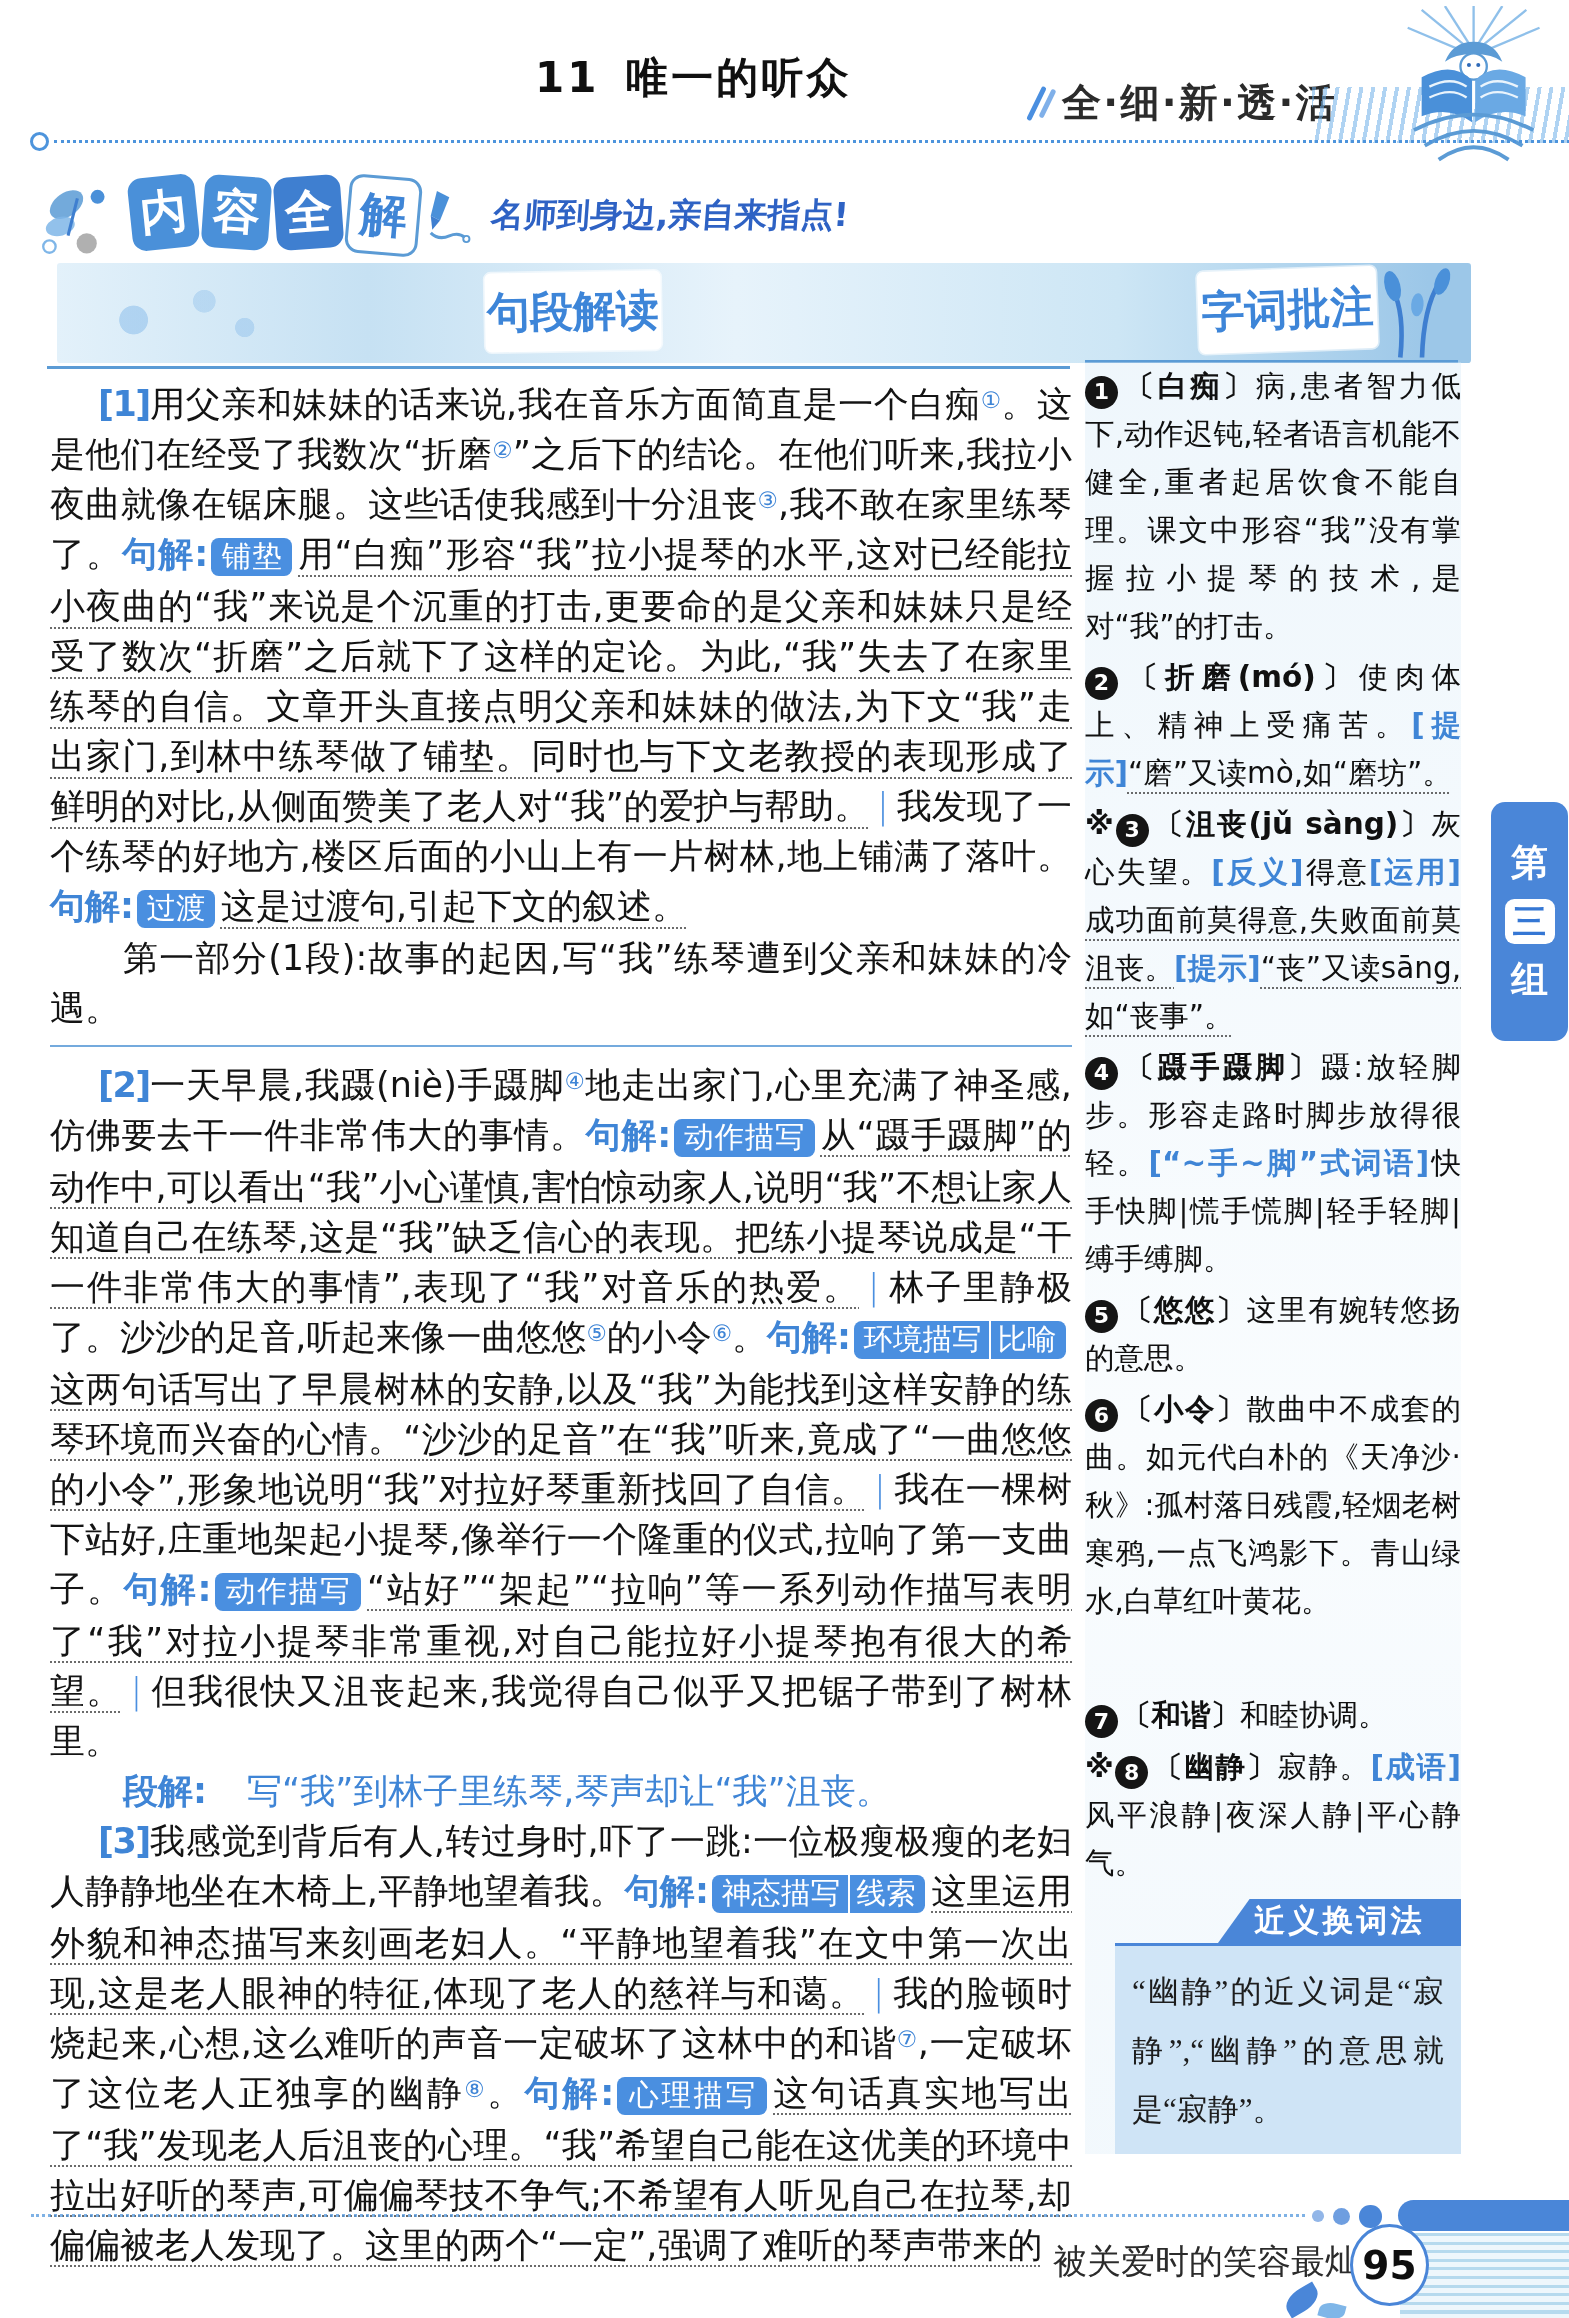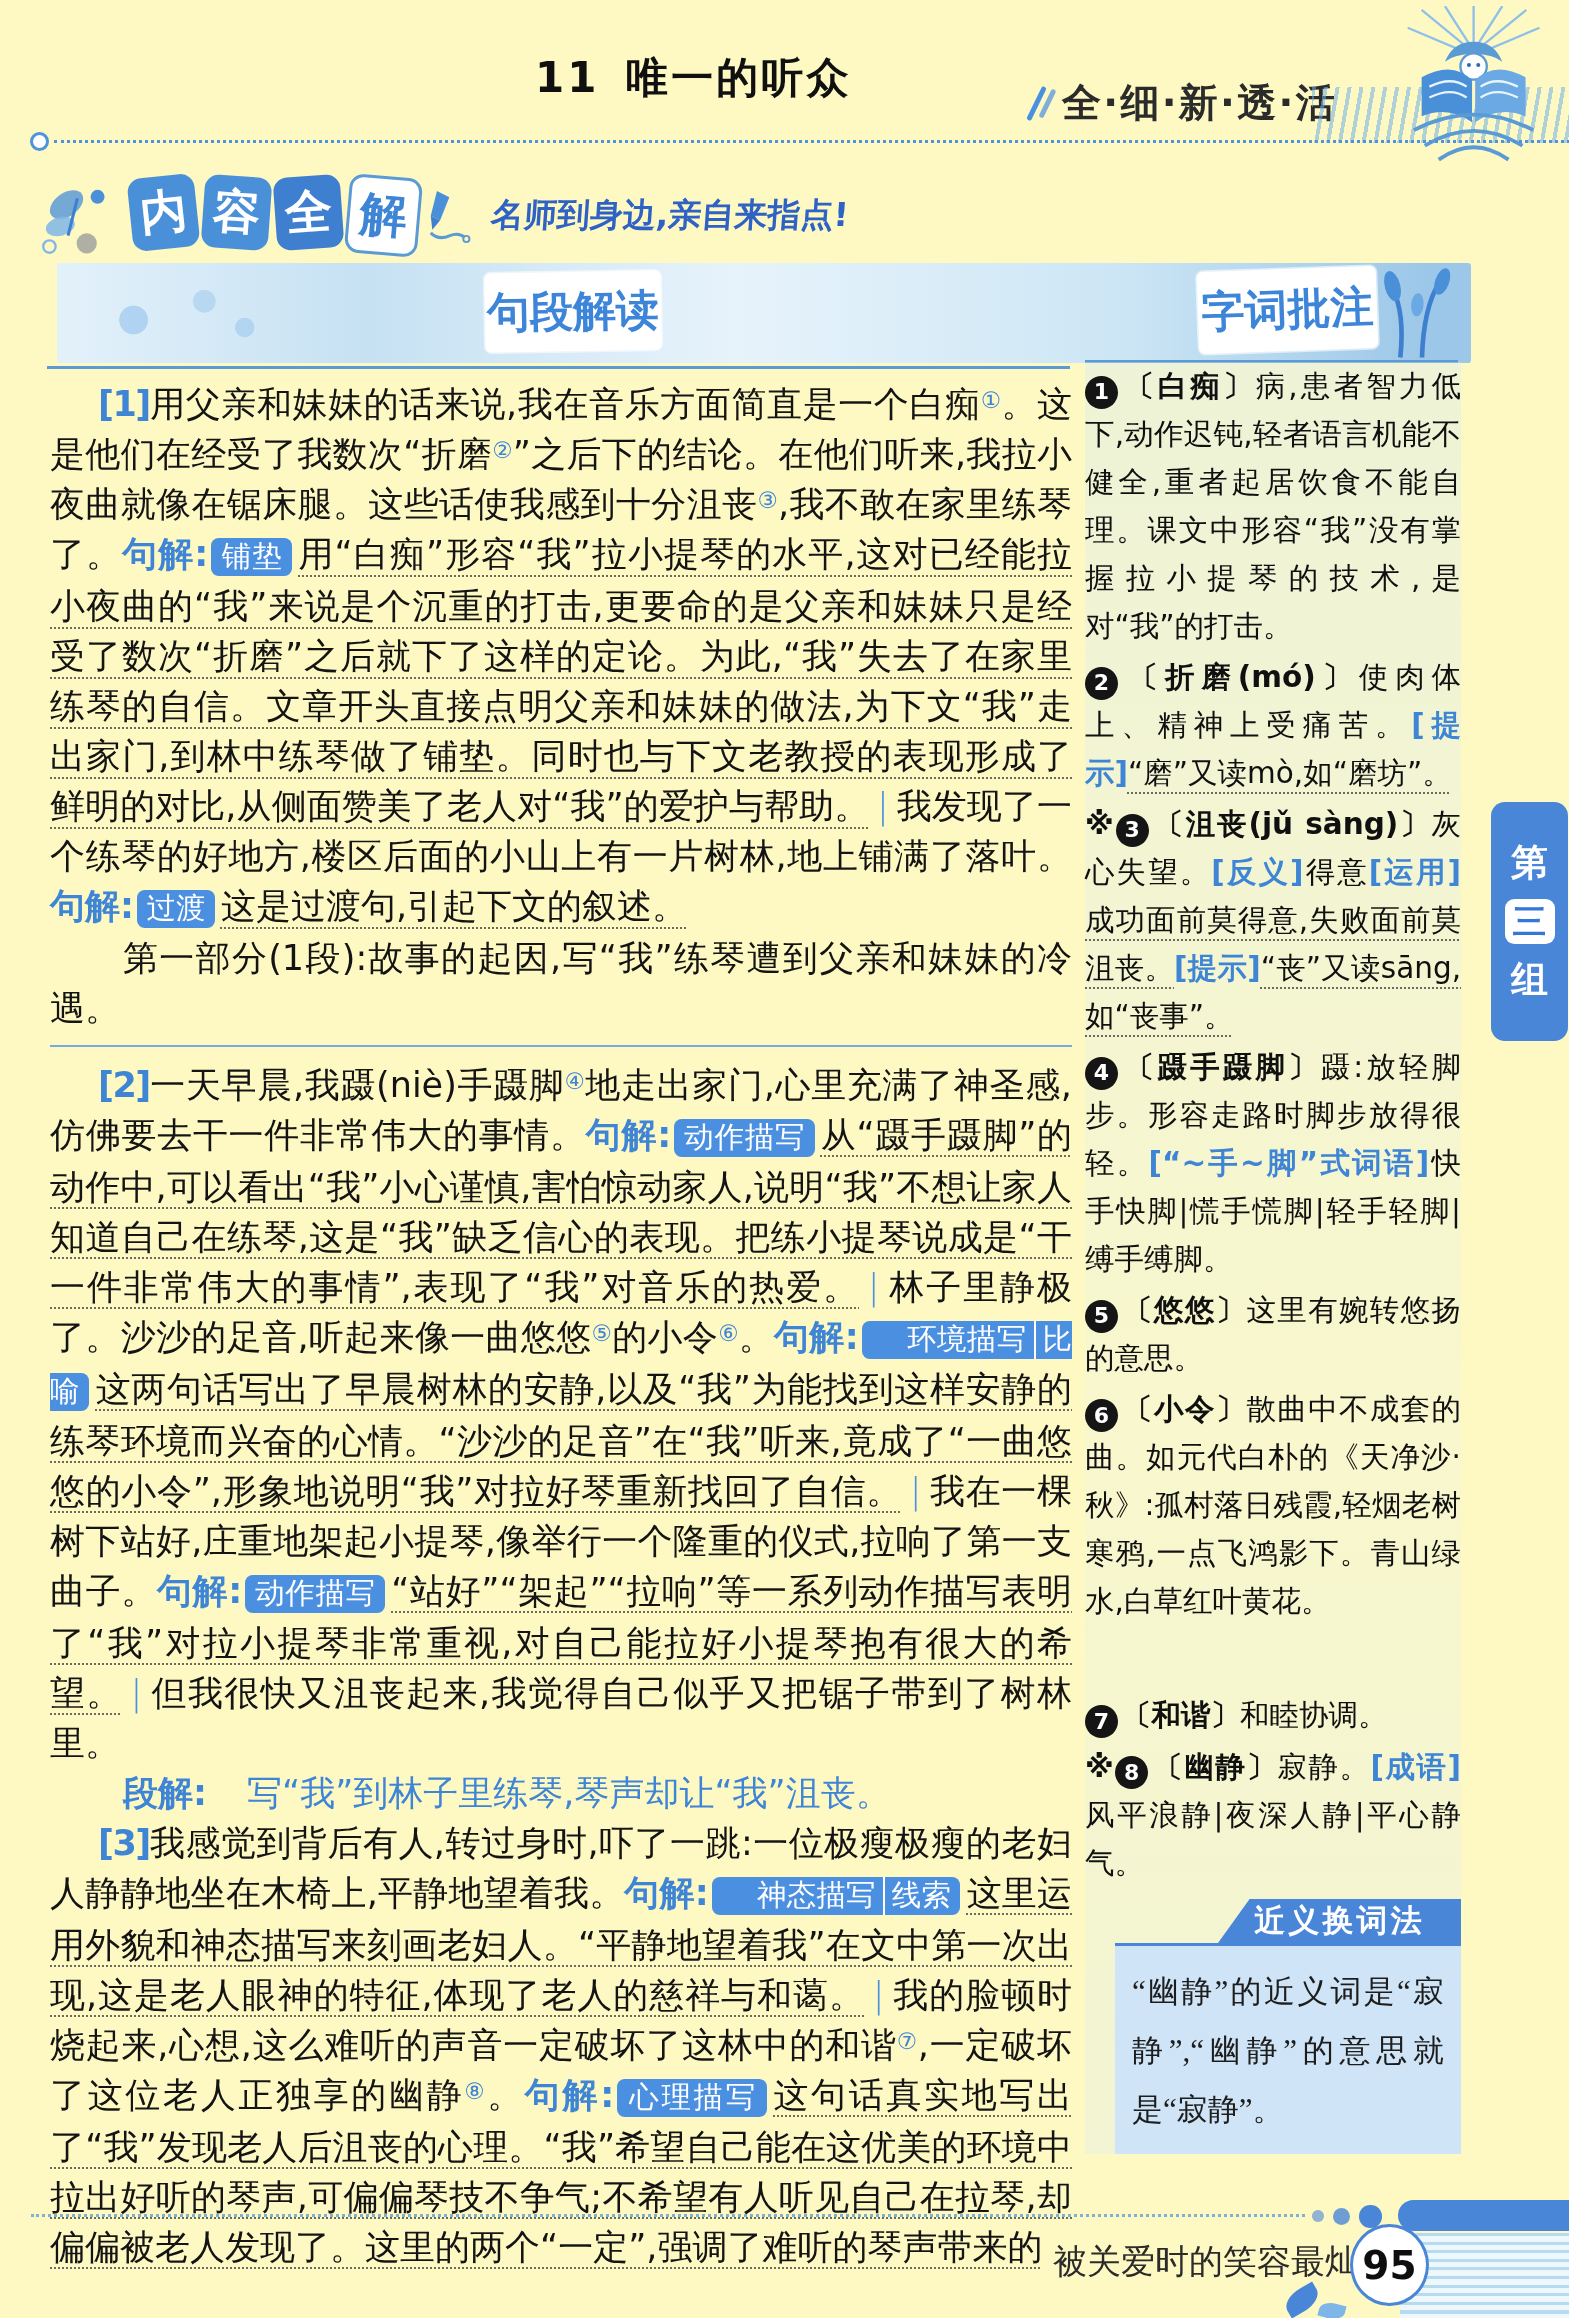--- a/index.html
+++ b/index.html
@@ -1,16 +1,16 @@
 <!DOCTYPE html>
 <html style="font-size:12.4px"><head>
 <meta charset="utf-8">
 <style>
   html,body{margin:0;padding:0;background:#e9e9e9;}
-  .page{position:relative;width:1570px;height:2319px;background:#fef9c3;overflow:hidden;
+  .page{position:relative;width:1570px;height:2319px;background:#ffffff;overflow:hidden;
         font-family:"DejaVu Sans",sans-serif;color:#1a1a1a;margin:0 auto;}
 
   
   .lesson-header{position:absolute;top:50px;left:535px;font-size:42px;font-weight:bold;letter-spacing:3.1px;color:#101010;}
   .lesson-header .no{margin-right:26.4px;}
   .slogan{position:absolute;top:76px;left:1034px;display:flex;align-items:center;gap:12.4px;}
   .slash{display:inline-block;width:4.7px;height:37px;background:#4a8fe0;transform:rotate(26deg);border-radius:2.3px;}
   .slash.s2{height:31px;opacity:.7;margin-left:-6.2px;}
   .slogan-text{font-size:39px;font-weight:bold;color:#2b2b2b;letter-spacing:2.3px;}
   .logo{position:absolute;left:1398px;top:6.2px;width:152px;height:159px;}
@@ -50,21 +50,21 @@
   
   .left-col{position:absolute;left:50px;top:379px;width:1022px;font-size:35px;line-height:50px;text-align:justify;color:#141414;}
   .para{margin:0;}
   .para.ind-sm{text-indent:48px;}
   .para.ind-lg{text-indent:73px;}
   .sect-divider{border-top:2.3px solid #74aadd;margin:11.7px 0 13.2px;}
   .r-pm{color:#3f85d6;font-weight:bold;letter-spacing:-1.6px;}
   .r-sup{color:#3f85d6;font-size:22.5px;vertical-align:7.8px;line-height:0;}
   .r-lbl{color:#3f85d6;font-weight:bold;}
   .r-tag,.r-tagL,.r-tagR{background:#4a8fe0;color:#fff;font-size:29.5px;padding:0.8px 9.3px 3.1px;border-radius:7.8px;margin:0 6.2px 0 3.1px;}
-  .r-tagL{border-radius:7.8px 0 0 7.8px;margin-right:0;padding-right:7px;padding-left:45px;}
+  .r-tagL{border-radius:7.8px 0 0 7.8px;margin-right:0;padding-right:7px;}
   .r-tagR{border-radius:0 7.8px 7.8px 0;margin-left:0;padding-left:7px;border-left:2.3px solid #fff;}
   .r-ex{text-decoration:underline dotted rgba(70,70,70,.8) 1.9px;text-underline-offset:8.6px;}
   .r-sep{color:#4a8fe0;padding:0 7.8px;font-weight:300;}
   .r-blue{color:#3f85d6;margin-left:40px;}
 
   
   .right-col{position:absolute;left:1085px;top:362px;width:376px;font-size:29.5px;line-height:48px;text-align:justify;color:#101010;
         background:linear-gradient(180deg,rgba(213,233,247,.38),rgba(222,239,250,.18) 60%,rgba(213,233,247,.3));}
   .item{margin-bottom:3.1px;}
   .item.gap{margin-top:66px;}

